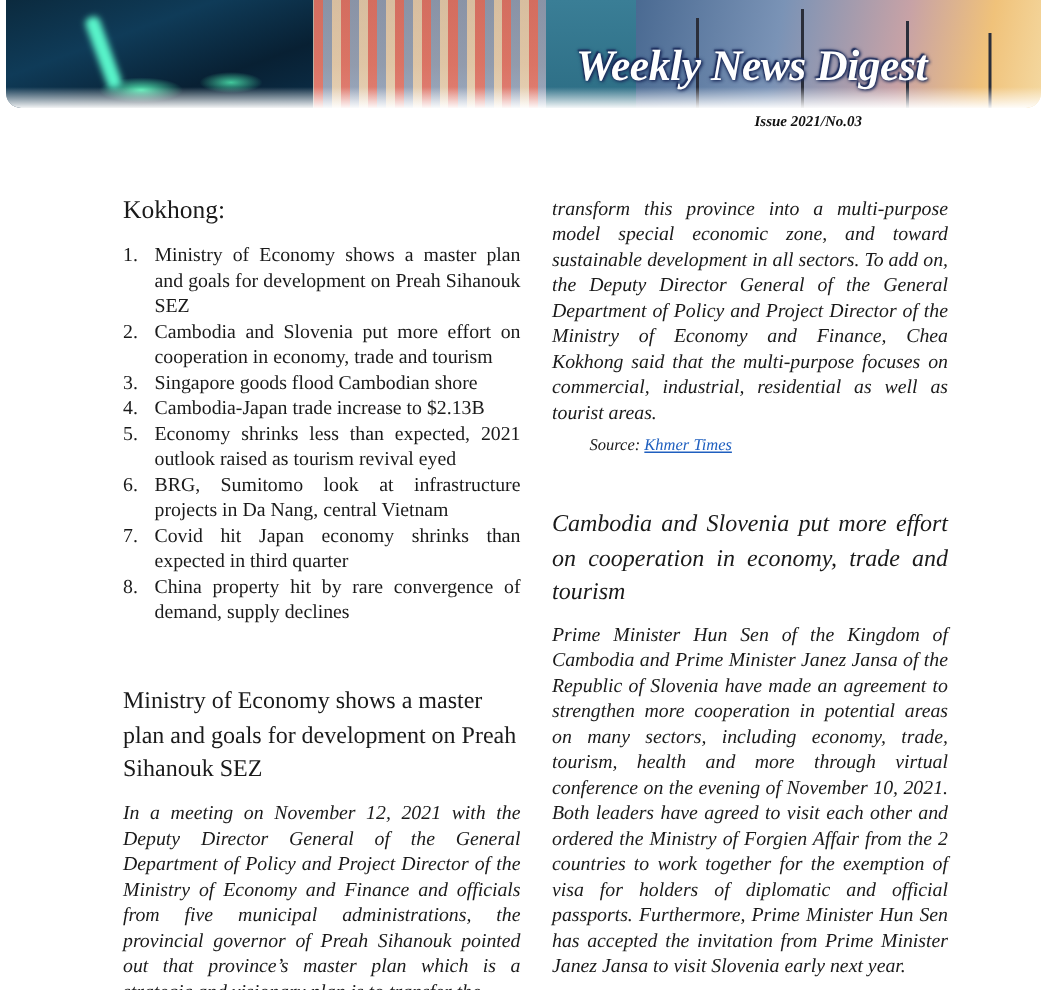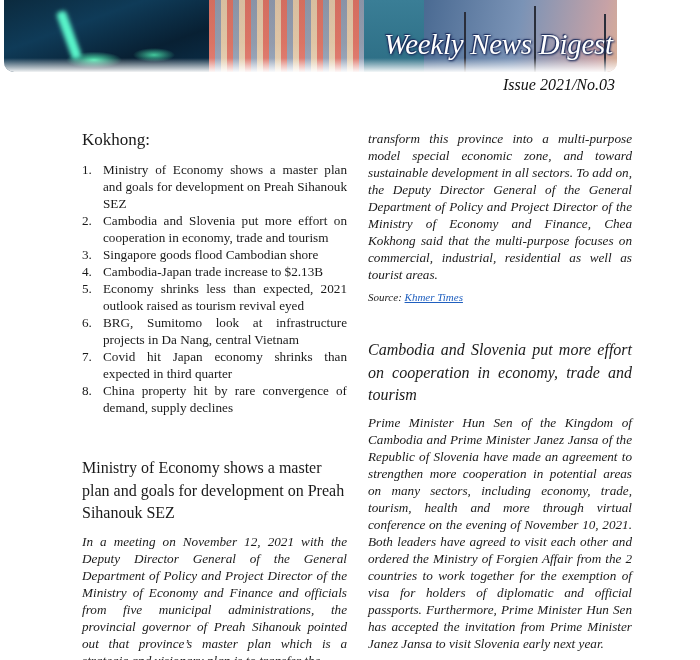--- a/index.html
+++ b/index.html
@@ -1,23 +1,24 @@
 <!DOCTYPE html>
 <html><head>
 <meta charset="utf-8">
 <style>
   html, body { margin:0; padding:0; }
   body {
     width:700px; height:660px; overflow:hidden; background:#ffffff;
     font-family:"Liberation Serif", serif; color:#1a1a1a; position:relative;
   }
   .banner {
-    position:absolute; left:4px; top:0; width:613px; height:72px; overflow:hidden;
+    position:absolute; left:4px; top:0; width:690px; height:72px; overflow:hidden;
     border-radius:0 0 10px 10px;
     box-shadow: 0 6px 8px -2px rgba(255,255,255,1) inset;
+    font-weight: bold;
   }
   .banner .panel { position:absolute; top:0; height:72px; }
   .panel-chart {
     left:0; width:205px;
     background:
       radial-gradient(ellipse 40px 12px at 90px 60px, rgba(90,255,190,0.9), transparent 70%),
       radial-gradient(ellipse 30px 10px at 150px 55px, rgba(80,240,180,0.8), transparent 70%),
       linear-gradient(160deg, #0b2a3e 0%, #0f3b58 35%, #082033 70%, #0b2e48 100%);
   }
   .panel-chart .curve1 { position:absolute; left:80px; top:-30px; width:200px; height:120px; border:2px solid #3aa0ff; border-radius:50%; border-left-color:transparent; border-bottom-color:transparent; }
@@ -37,31 +38,31 @@
   .panel-power .tower { position:absolute; bottom:0; width:2px; background:#2a2e3a; }
   .fade-bottom { position:absolute; left:0; bottom:0; width:100%; height:14px; background:linear-gradient(180deg, rgba(255,255,255,0), rgba(255,255,255,0.95)); }
   .banner-title {
     position:absolute; left:380px; top:28px;
     font-family:"Liberation Serif", serif; font-style:italic; font-size:29px; color:#ffffff;
     text-shadow: 1px 1px 2px #1b2b5a, -1px -1px 1px #1b2b5a, 0 0 3px #1b2b5a;
     letter-spacing:-0.3px; white-space:nowrap;
   }
   .issue {
     position:absolute; left:503px; top:76px;
-    font-family:"Liberation Serif", serif; font-style:italic; font-weight:normal; font-size:16px; color:#111;
+    font-family:"Liberation Serif", serif; font-style:italic; font-weight:bold; font-size:10px; color:#111;
   }
   .justify { text-align:justify; text-align-last:auto;font-style:italic; }
   .content-title { position:absolute; left:82px; top:130px; font-size:17px; }
   .toc { position:absolute; left:82px; top:161px; width:265px; margin:0; padding:0; list-style:none; font-size:13.2px; line-height:17px; }
   .toc li { display:flex; margin:0; }
   .toc .num { width:21px; flex:0 0 21px; }
   .toc .txt { flex:1; text-align:justify; }
   .article-title { font-size:16px; line-height:22.5px; margin:0; font-weight:normal; }
   .body-text { font-size:13.2px; line-height:17px; margin:0; }
-  .source { font-size:11px; font-style:italic; }
+  .source { font-size:11px; font-style:italic;margin-left:25px; }
   .source a { color:#1f5fbf; text-decoration:underline; }
 </style>
 </head>
 <body>
 
 <div class="banner">
   <div class="panel panel-chart">
     <div class="curve1"></div>
       <div class="curve2"></div>
       <div class="glow"></div>

